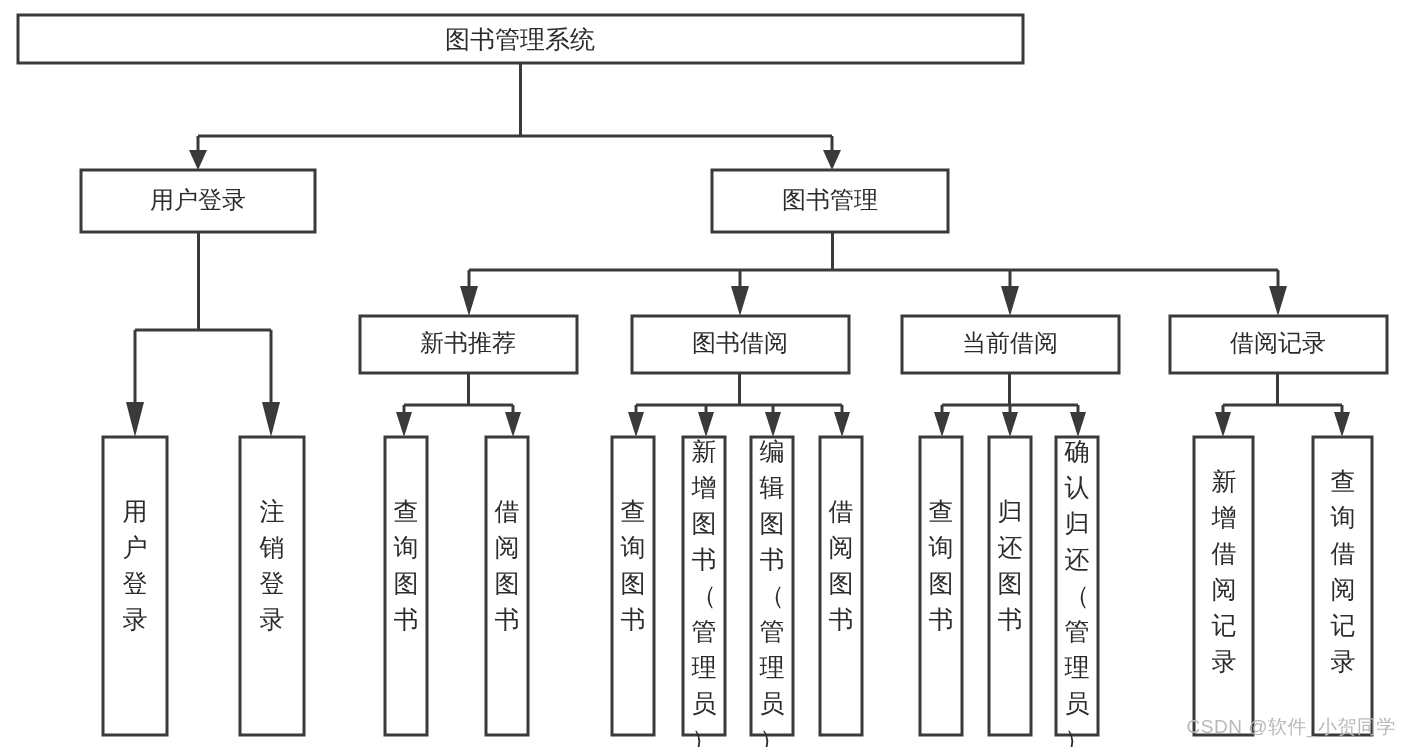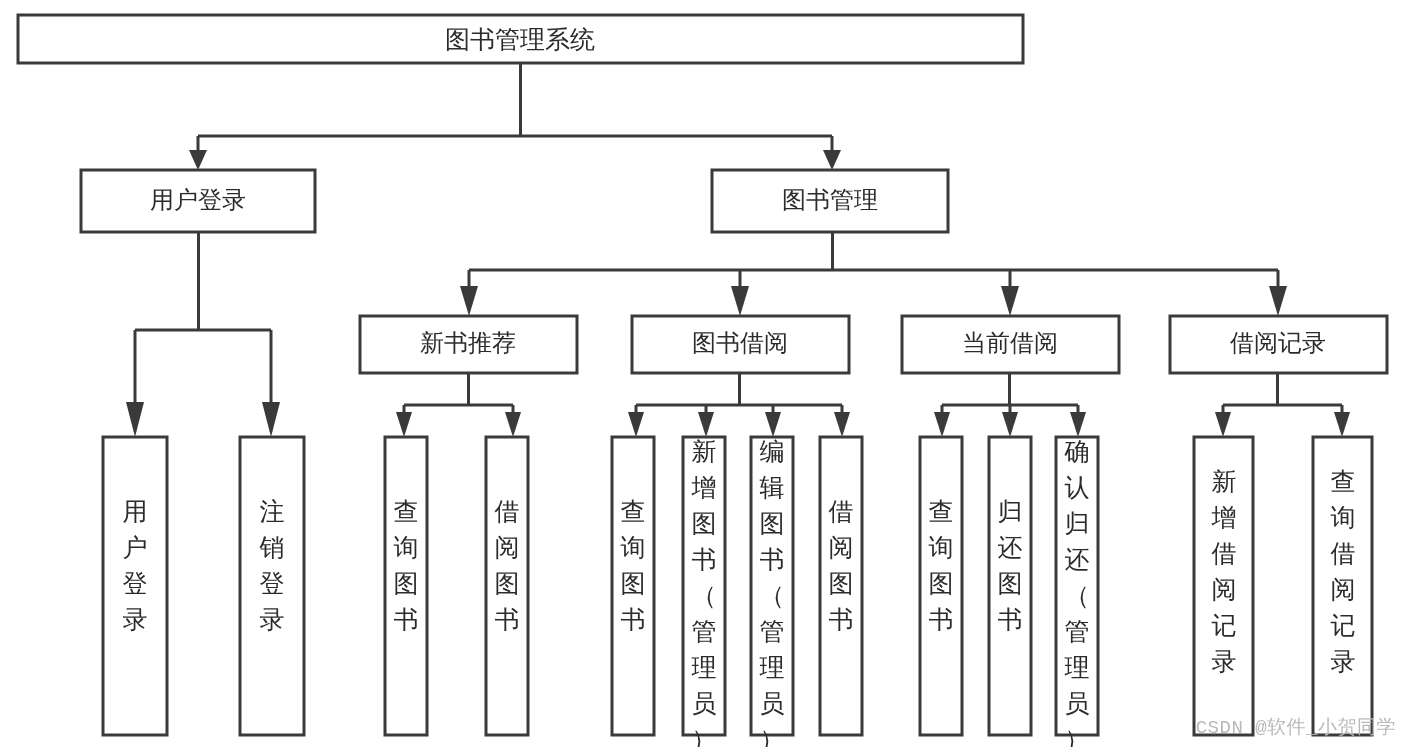--- a/index.html
+++ b/index.html
@@ -43,21 +43,21 @@
     font-family:"Liberation Sans","DejaVu Sans",sans-serif;
     font-size:25px;
     text-anchor:middle;
   }
   .watermark{
     position:absolute;
     right:9px;
     bottom:7px;
     color:#b9b9b9;
     font-size:19px;
-    font-family:Liberation Mono, monospace;
+    font-family:Liberation Sans, sans-serif;
     letter-spacing:0.5px;
     white-space:nowrap;
     pointer-events:none;
   }
 </style>
 </head>
 <body>
 
 <svg id="diagram" viewBox="0 0 1405 747">
 

